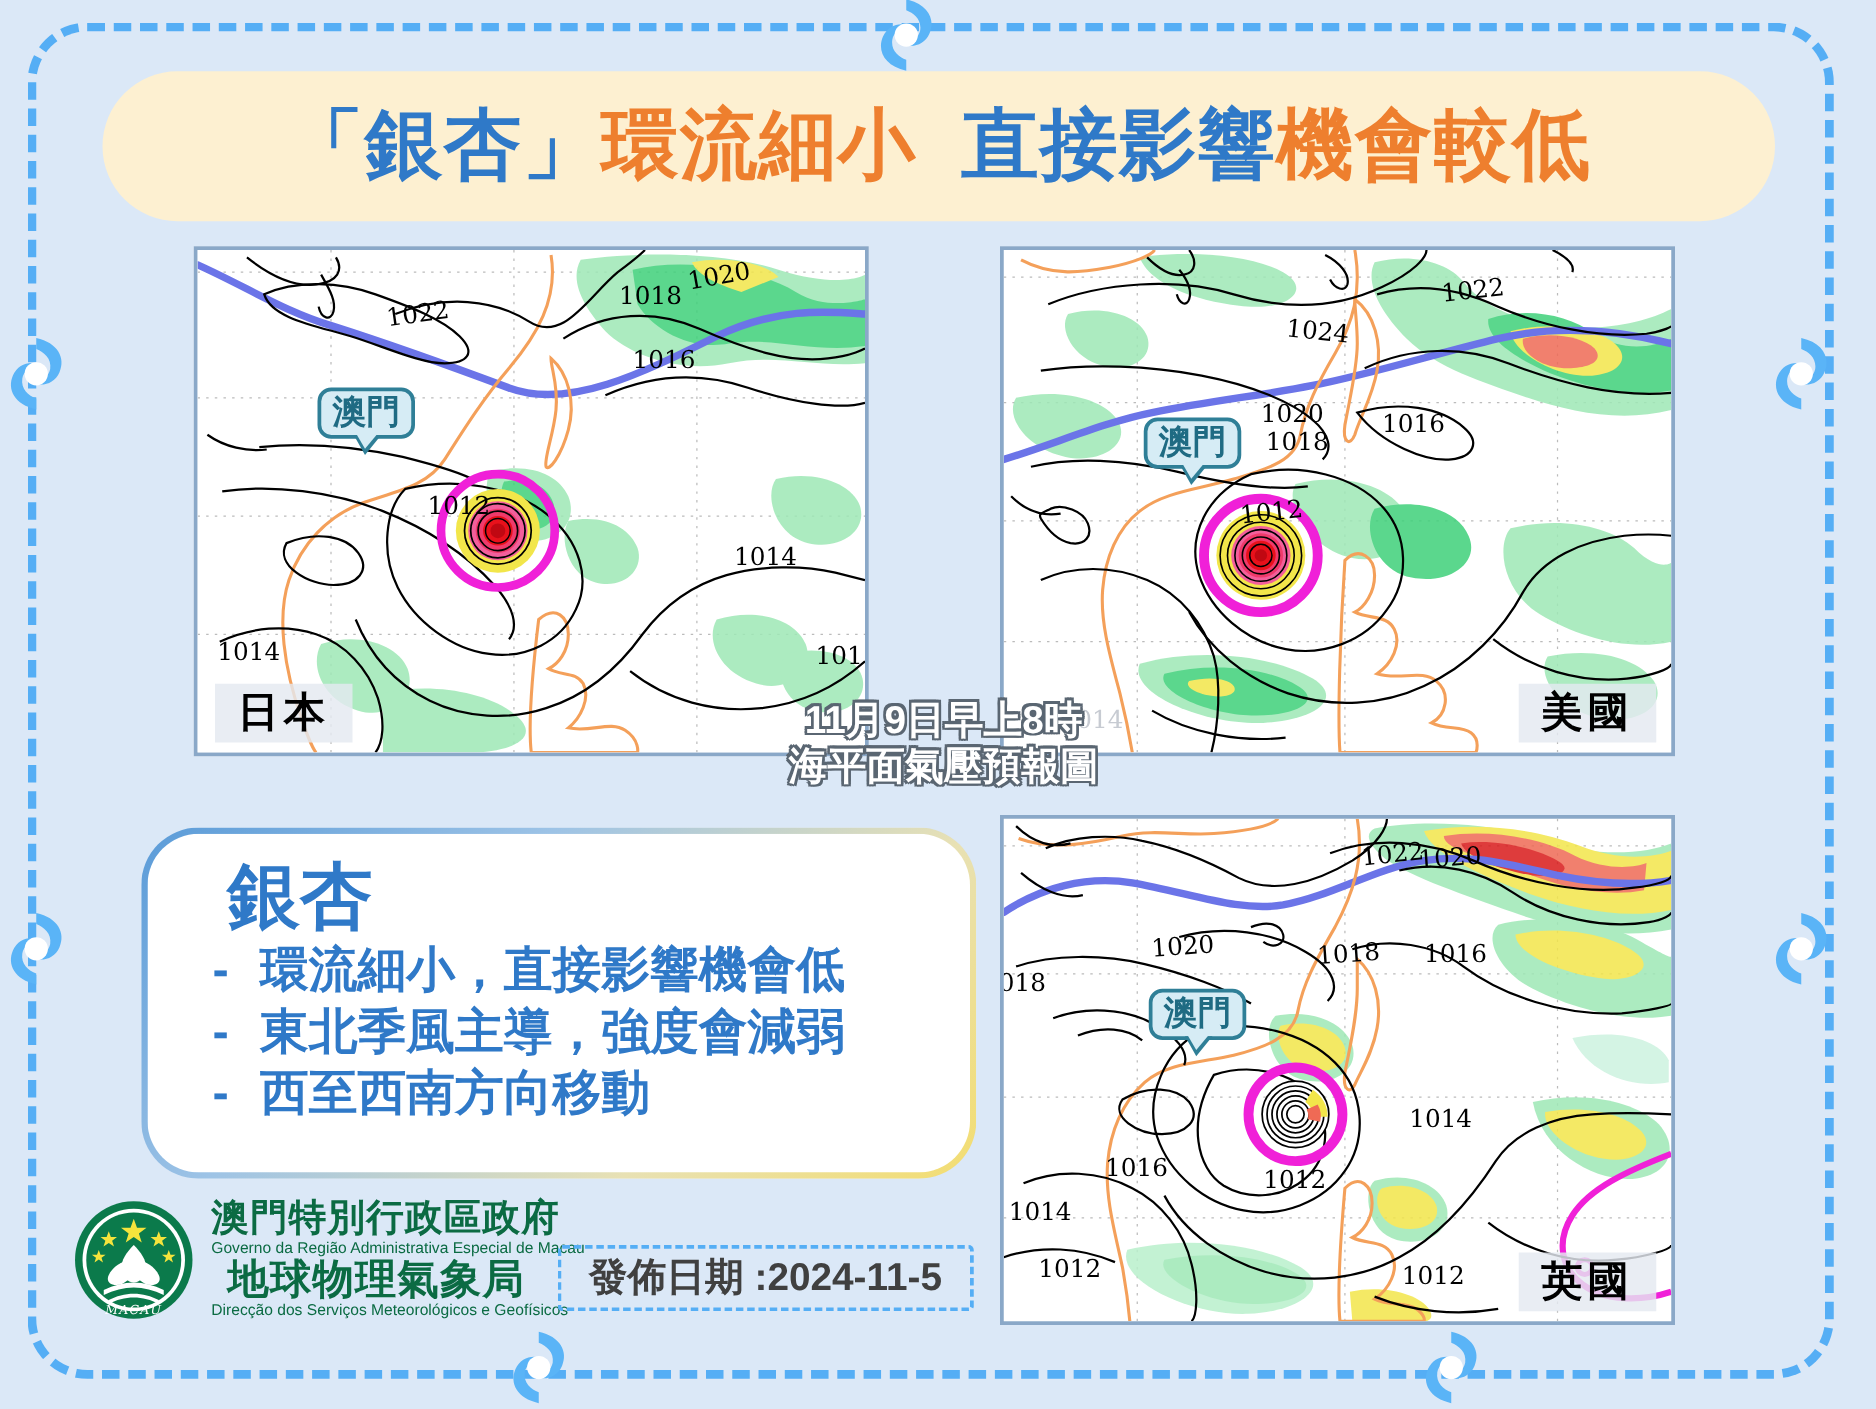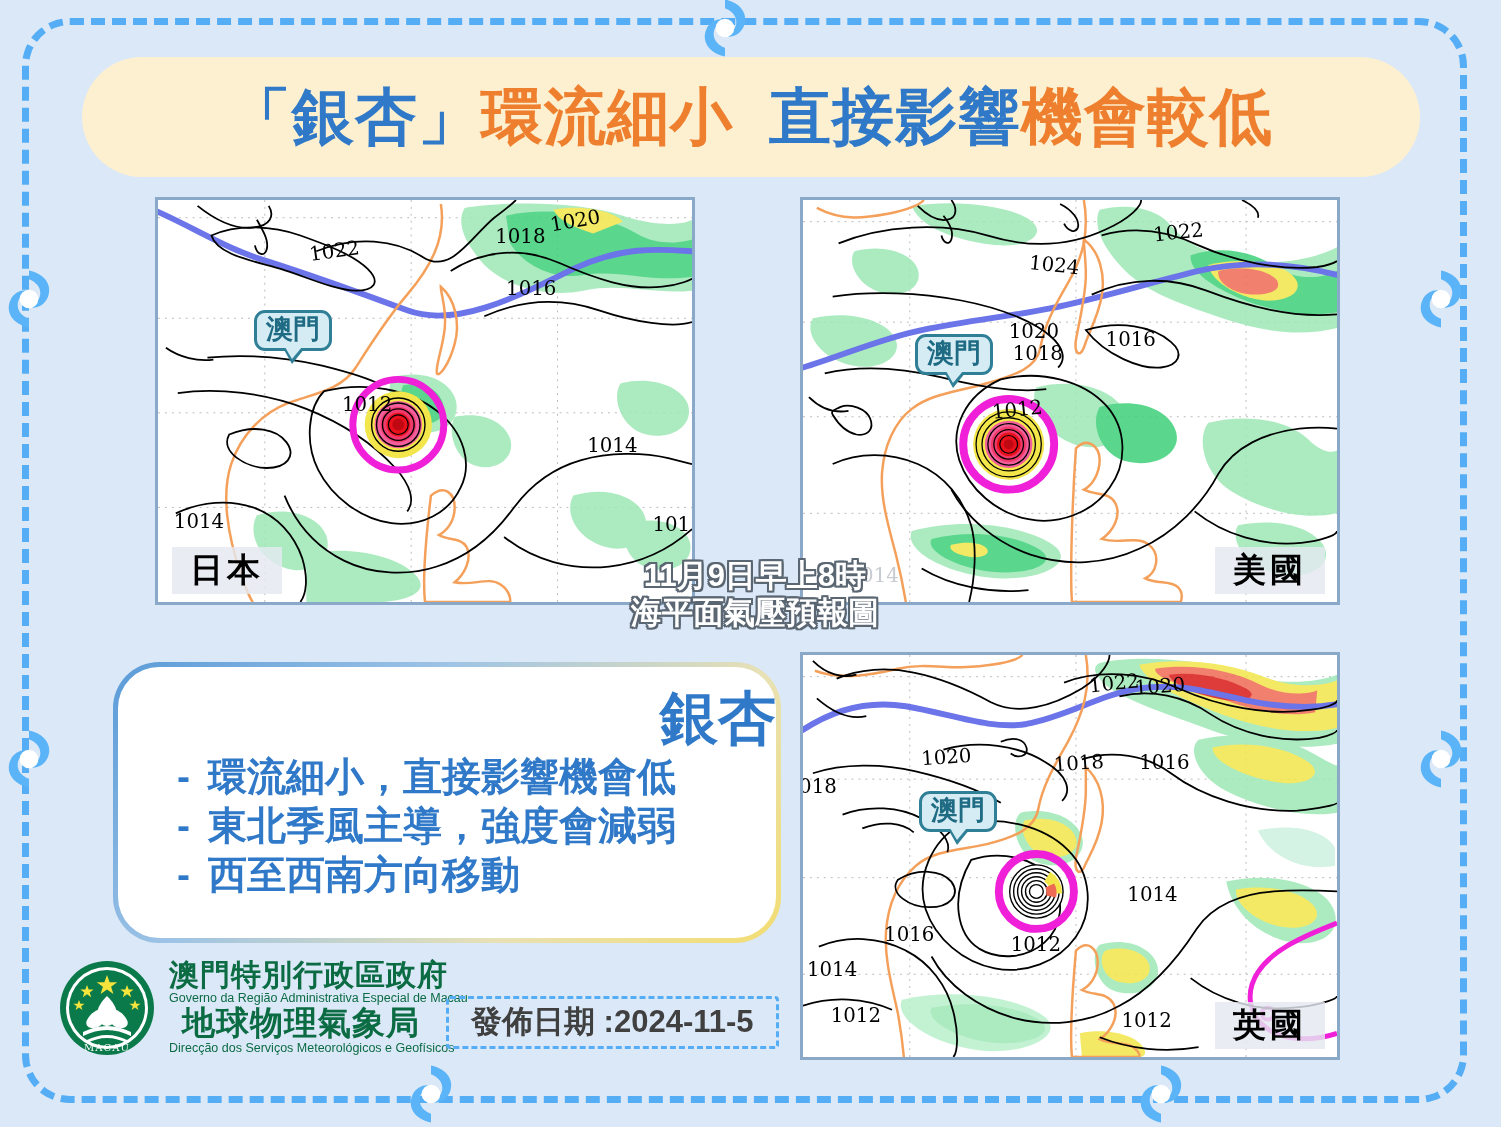--- a/index.html
+++ b/index.html
@@ -85,36 +85,36 @@
 
   
   .card{
     position:absolute;left:113px;top:662px;width:668px;height:281px;
     background:#ffffff;border-radius:46px;box-sizing:border-box;
     padding:18px 0 12px 52px;
     border:5px solid transparent;
     background-image:
       linear-gradient(#ffffff,#ffffff),
       linear-gradient(135deg,#5a9bd8 0%,#9dc3e6 35%,#e8e1b4 70%,#f3dd70 100%);
-    background-origin:border-box;background-clip:padding-box,border-box;text-align:right;
+    background-origin:border-box;background-clip:padding-box,border-box;
   }
   .card-title{
     color:#2f79c8;font-size:58px;font-weight:bold;line-height:1.08;
     margin:2px 0 2px 12px;
   }
   .bullets{margin:0;padding:0;list-style:none;}
   .bullets li{
     display:flex;align-items:flex-start;gap:18px;
     color:#2f79c8;font-size:39px;font-weight:bold;line-height:1.26;
   }
   .dash{display:inline-block;width:20px;flex:none;color:#2f79c8;}
 
   
   .logo-row{position:absolute;left:57px;top:958px;display:flex;align-items:center;gap:12px;}
-  .logo-mark{width:100px;height:100px;flex:none;}
+  .logo-mark{width:100px;height:100px;flex:none;font-style:italic;}
   .logo-mark svg{width:100%;height:100%;display:block;}
   .logo-text{display:flex;flex-direction:column;justify-content:center;}
   .lt1{color:#0b6b43;font-size:30px;font-weight:bold;line-height:1.05;letter-spacing:1px;}
   .lt2{color:#0b6b43;font-size:12.5px;line-height:1.25;}
   .lt3{color:#0b6b43;font-size:33px;font-weight:bold;line-height:1.05;letter-spacing:1px;margin-left:13px;}
   .lt4{color:#0b6b43;font-size:12.5px;line-height:1.25;}
 
   .datebox{
     position:absolute;left:446px;top:996px;
     border:3px dashed #55aef5;border-radius:4px;

